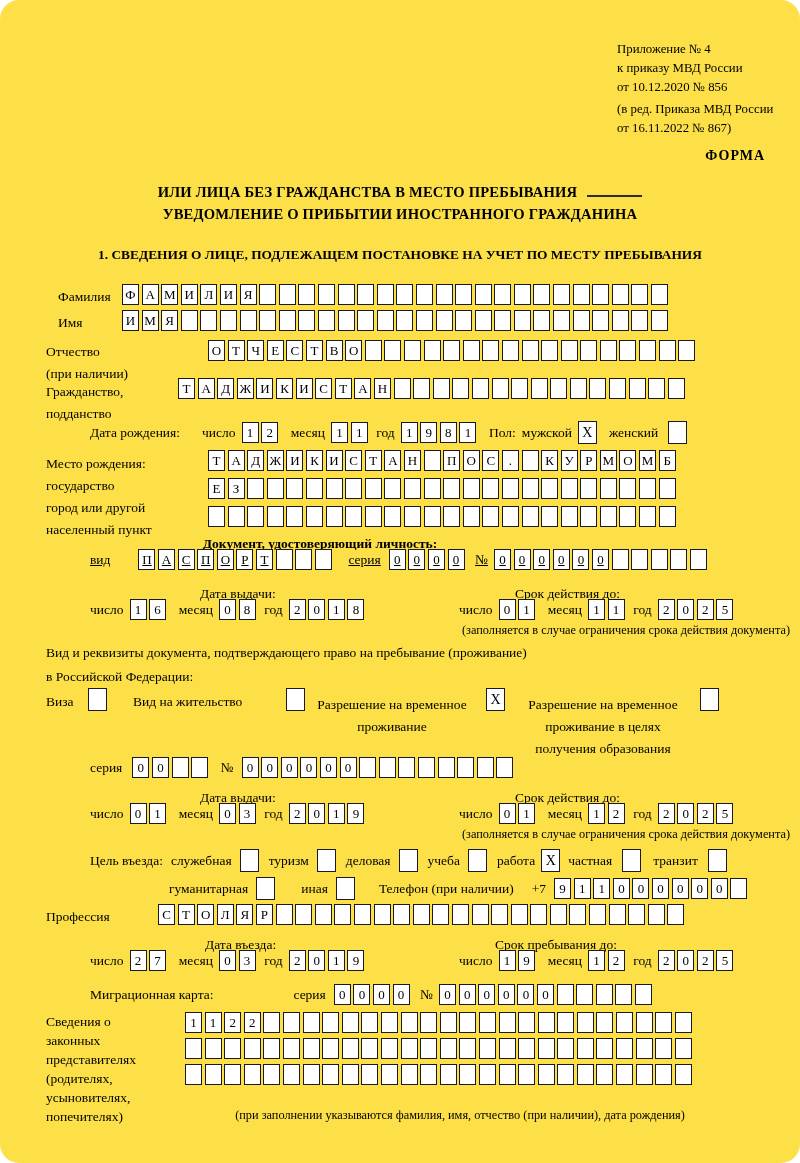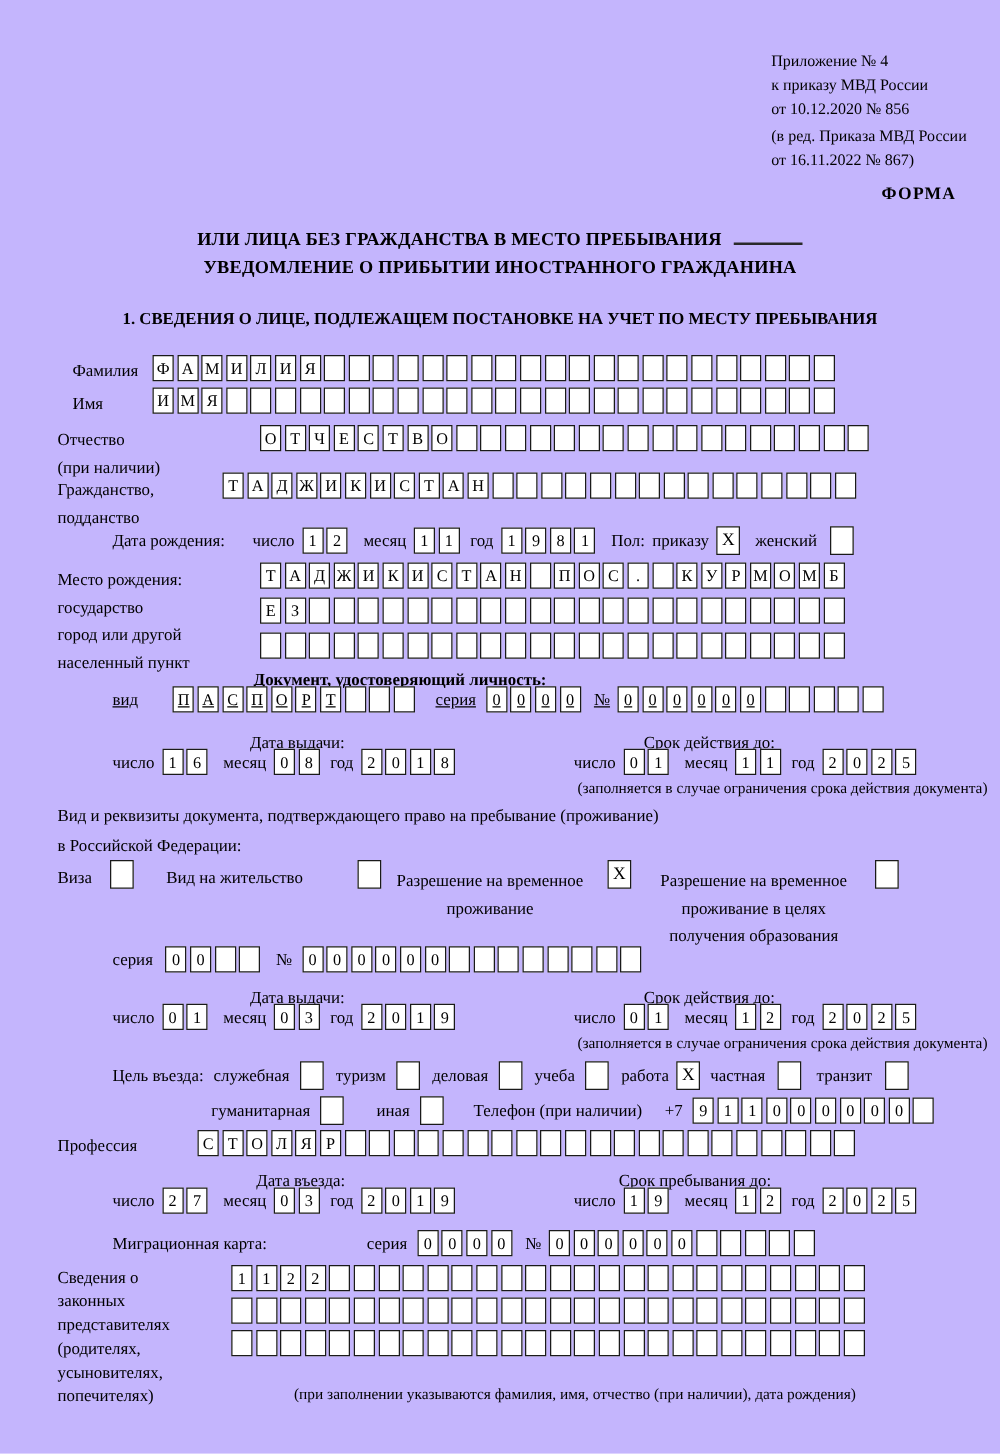--- a/index.html
+++ b/index.html
@@ -1,21 +1,21 @@
 <!DOCTYPE html>
 <html><head>
 <meta charset="utf-8">
 <style>
   * { margin:0; padding:0; box-sizing:border-box; }
   html,body { background:#fff; }
   .page {
     position:relative; width:800px; height:1163px; margin:0 auto;
-    background:#c4b5fd; color:#000;
+    background:#fde047; color:#000;
     font-family:"Liberation Serif","DejaVu Serif",serif;
-    font-size:13.5px; overflow:hidden;
+    font-size:13.5px; overflow:hidden;border-radius:19px;
   }
   .abs { position:absolute; }
   .bold { font-weight:bold; }
   .center { text-align:center; }
   .right { text-align:right; }
   .ref { font-size:12.8px; line-height:19px; }
   .formlbl { font-weight:bold; font-size:14px; letter-spacing:1px; }
   .title { font-weight:bold; font-size:14.6px; line-height:22px; letter-spacing:0.2px; text-align:center; width:800px; }
   .sect { font-weight:bold; font-size:13.4px; text-align:center; width:800px; }
   .uline { display:inline-block; width:55px; height:14px; border-bottom:2px solid #2a2a2a; margin-left:10px; }
@@ -202,21 +202,21 @@
         <span class="cell">1</span>
       </span>
     <span class="dlbl ml6">год</span>
     <span class="cells">
         <span class="cell">1</span>
         <span class="cell">9</span>
         <span class="cell">8</span>
         <span class="cell">1</span>
       </span>
     <span class="ml10">Пол:</span>
-    <span class="ml6">приказу</span>
+    <span class="ml6">мужской</span>
     <span class="cb ml6">X</span>
     <span class="ml12">женский</span>
     <span class="cb ml10"></span>
   </div>
 
   <div class="abs stack22" style="left:46px; top:453px;">
     <div>Место рождения:</div>
     <div>государство</div>
     <div>город или другой</div>
     <div>населенный пункт</div>

